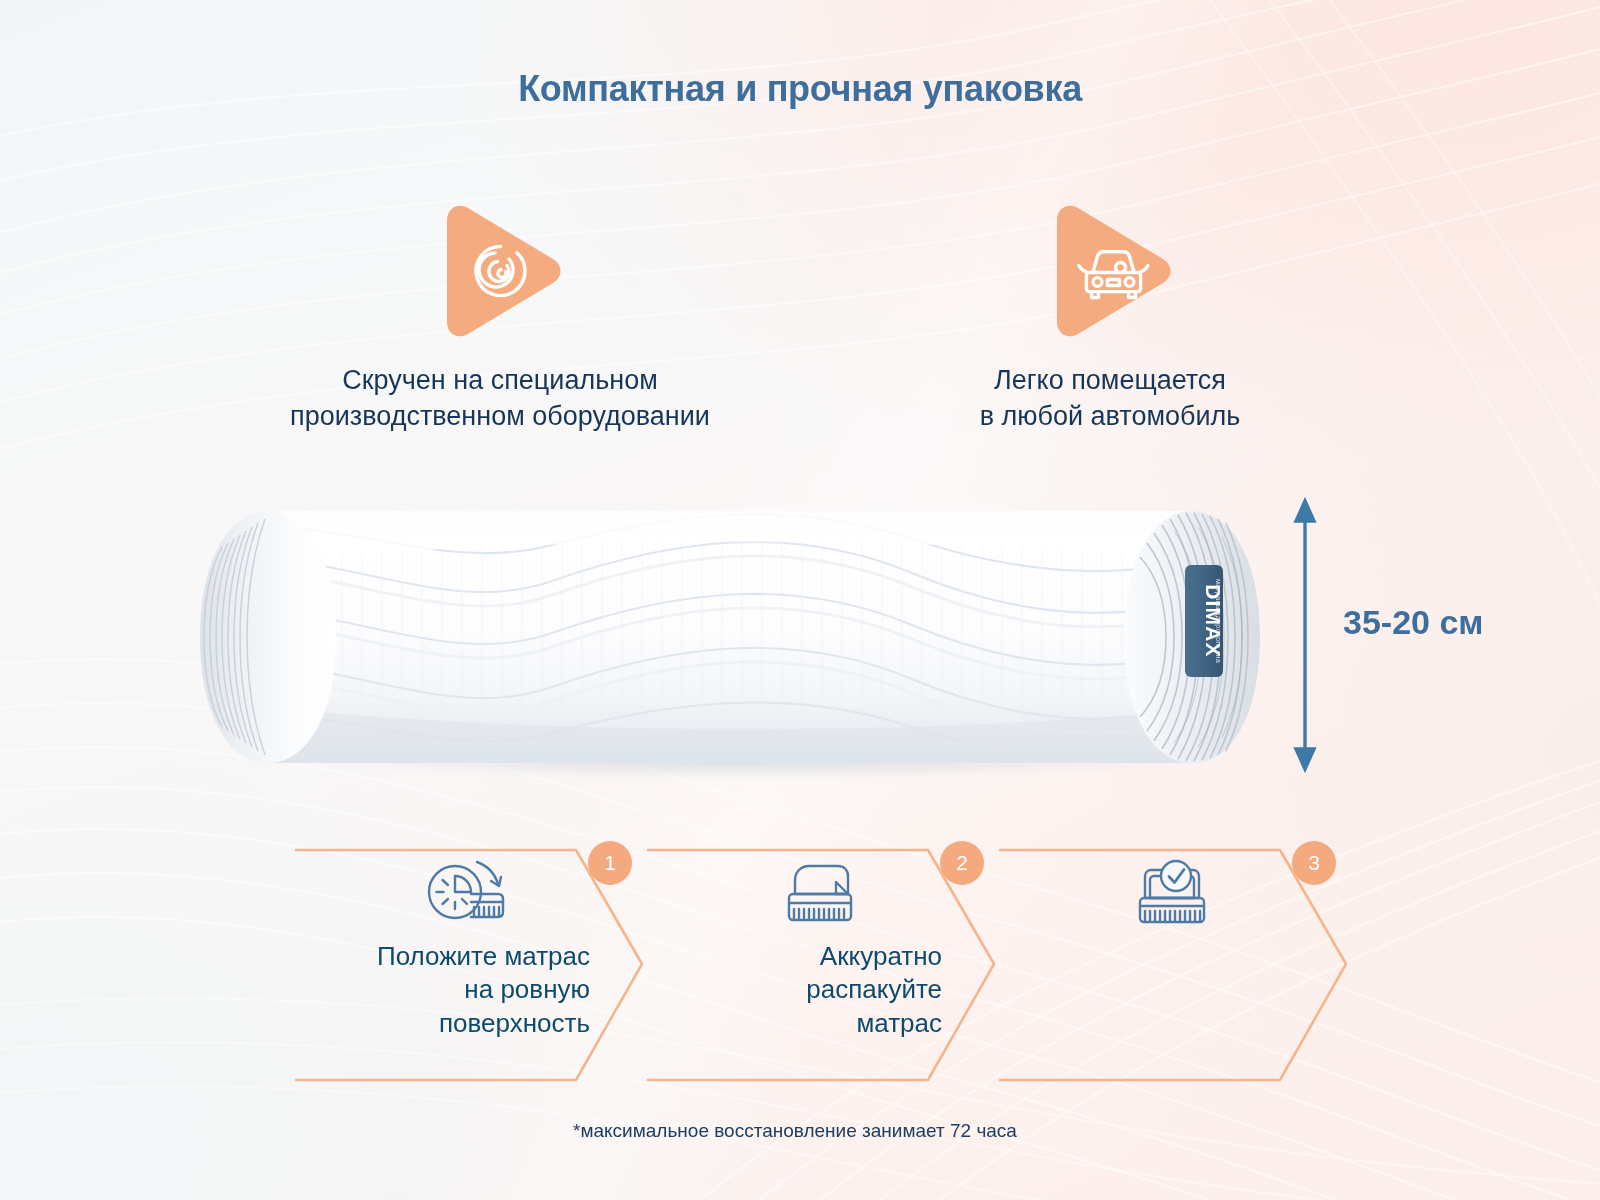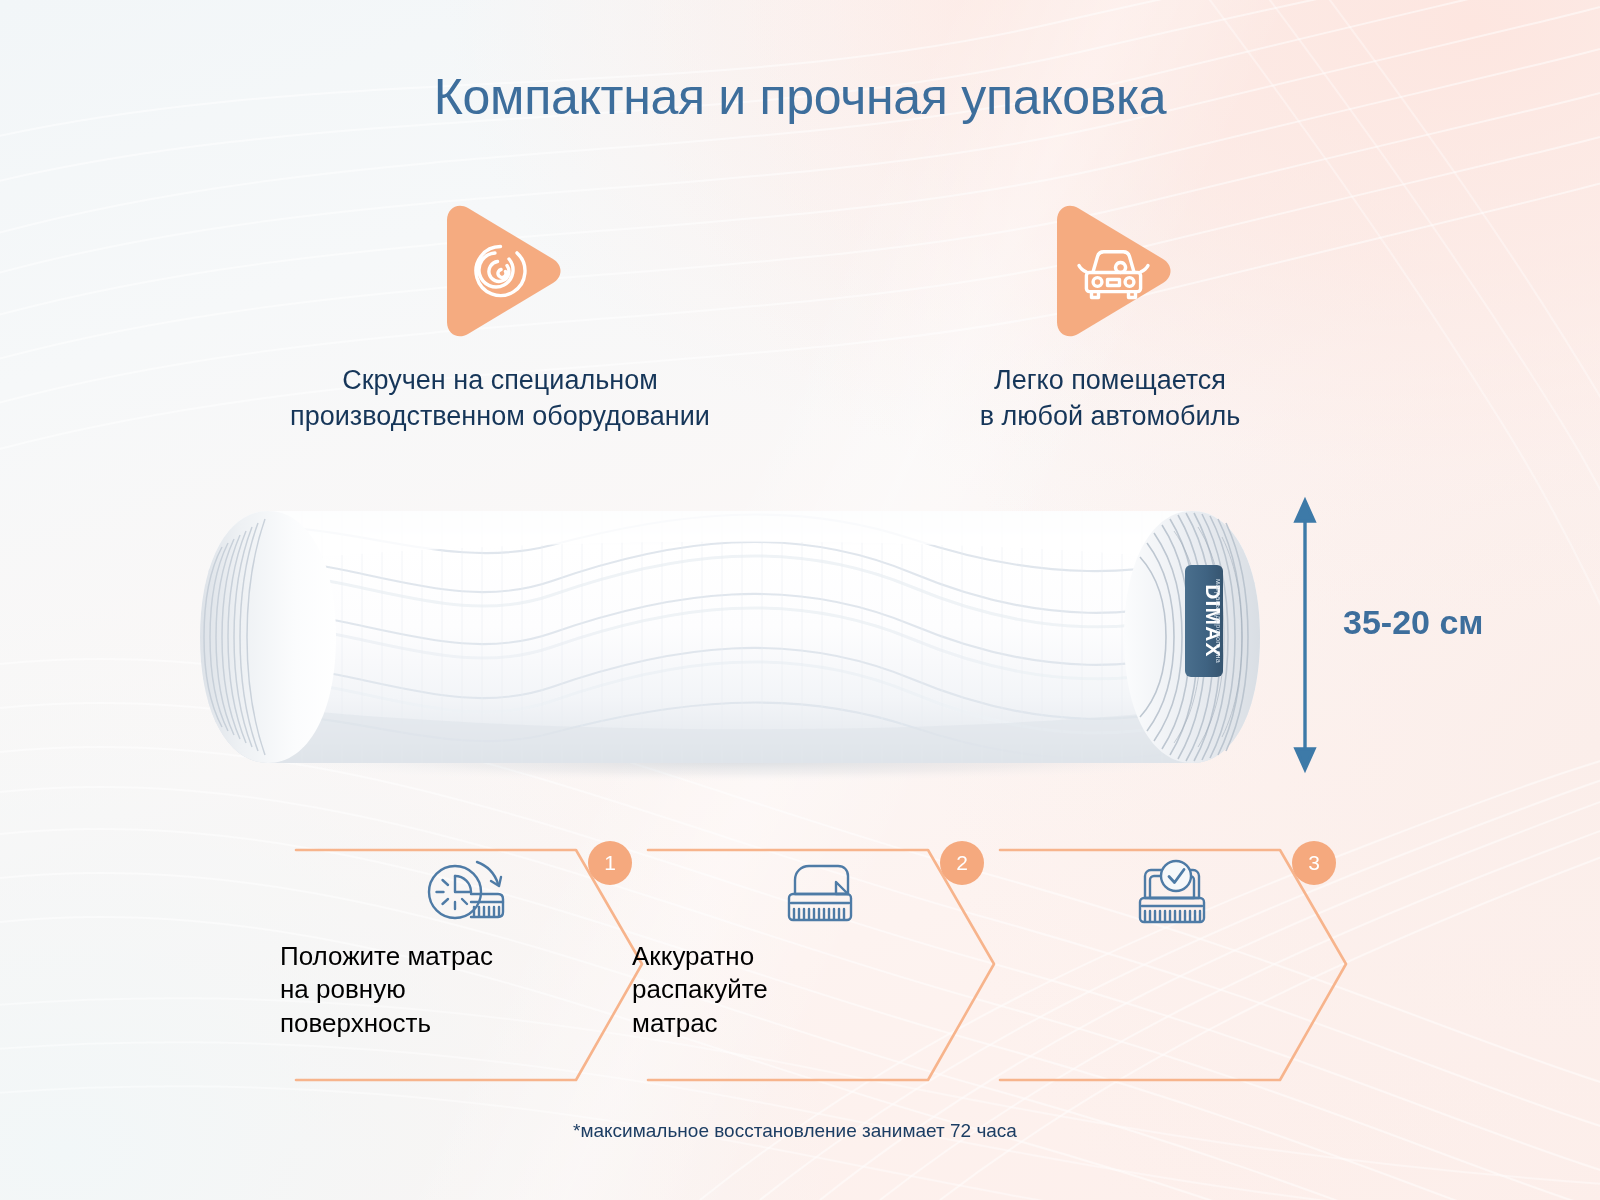--- a/index.html
+++ b/index.html
@@ -33,22 +33,22 @@
     position: absolute; inset: 0;
     background: linear-gradient(115deg, rgba(255,255,255,0) 44%, rgba(255,255,255,0.32) 52%, rgba(255,255,255,0) 60%);
     pointer-events: none;
   }
 
   
   .title {
     position: absolute;
     left: 0; right: 0; top: 68px;
     text-align: center;
-    font-size: 50px;
-    font-weight: normal;
+    font-size: 36px;
+    font-weight: bold;
     letter-spacing: -0.3px;
     color: #3d6e9c;
     white-space: nowrap;
   }
 
   
   .feature { position: absolute; text-align: center; }
   .feature-1 { left: 190px; top: 196px; width: 620px; }
   .feature-2 { left: 870px; top: 196px; width: 480px; }
 
@@ -129,24 +129,24 @@
     left: 0; right: 0; top: 18px;
     display: flex;
     justify-content: center;
     z-index: 2;
   }
   .step-icon svg { display: block; }
 
   .step-text {
     position: absolute;
     left: -10px; right: 56px; top: 104px;
-    text-align: left;
+    text-align: right;
     font-size: 26px;
     line-height: 1.28;
-    color: #000000;
+    color: #0c4a6e;
     white-space: pre-line;
     z-index: 2;
   }
 
   
   .footnote {
     position: absolute;
     left: 0; right: 10px; top: 1120px;
     text-align: center;
     font-size: 19px;

